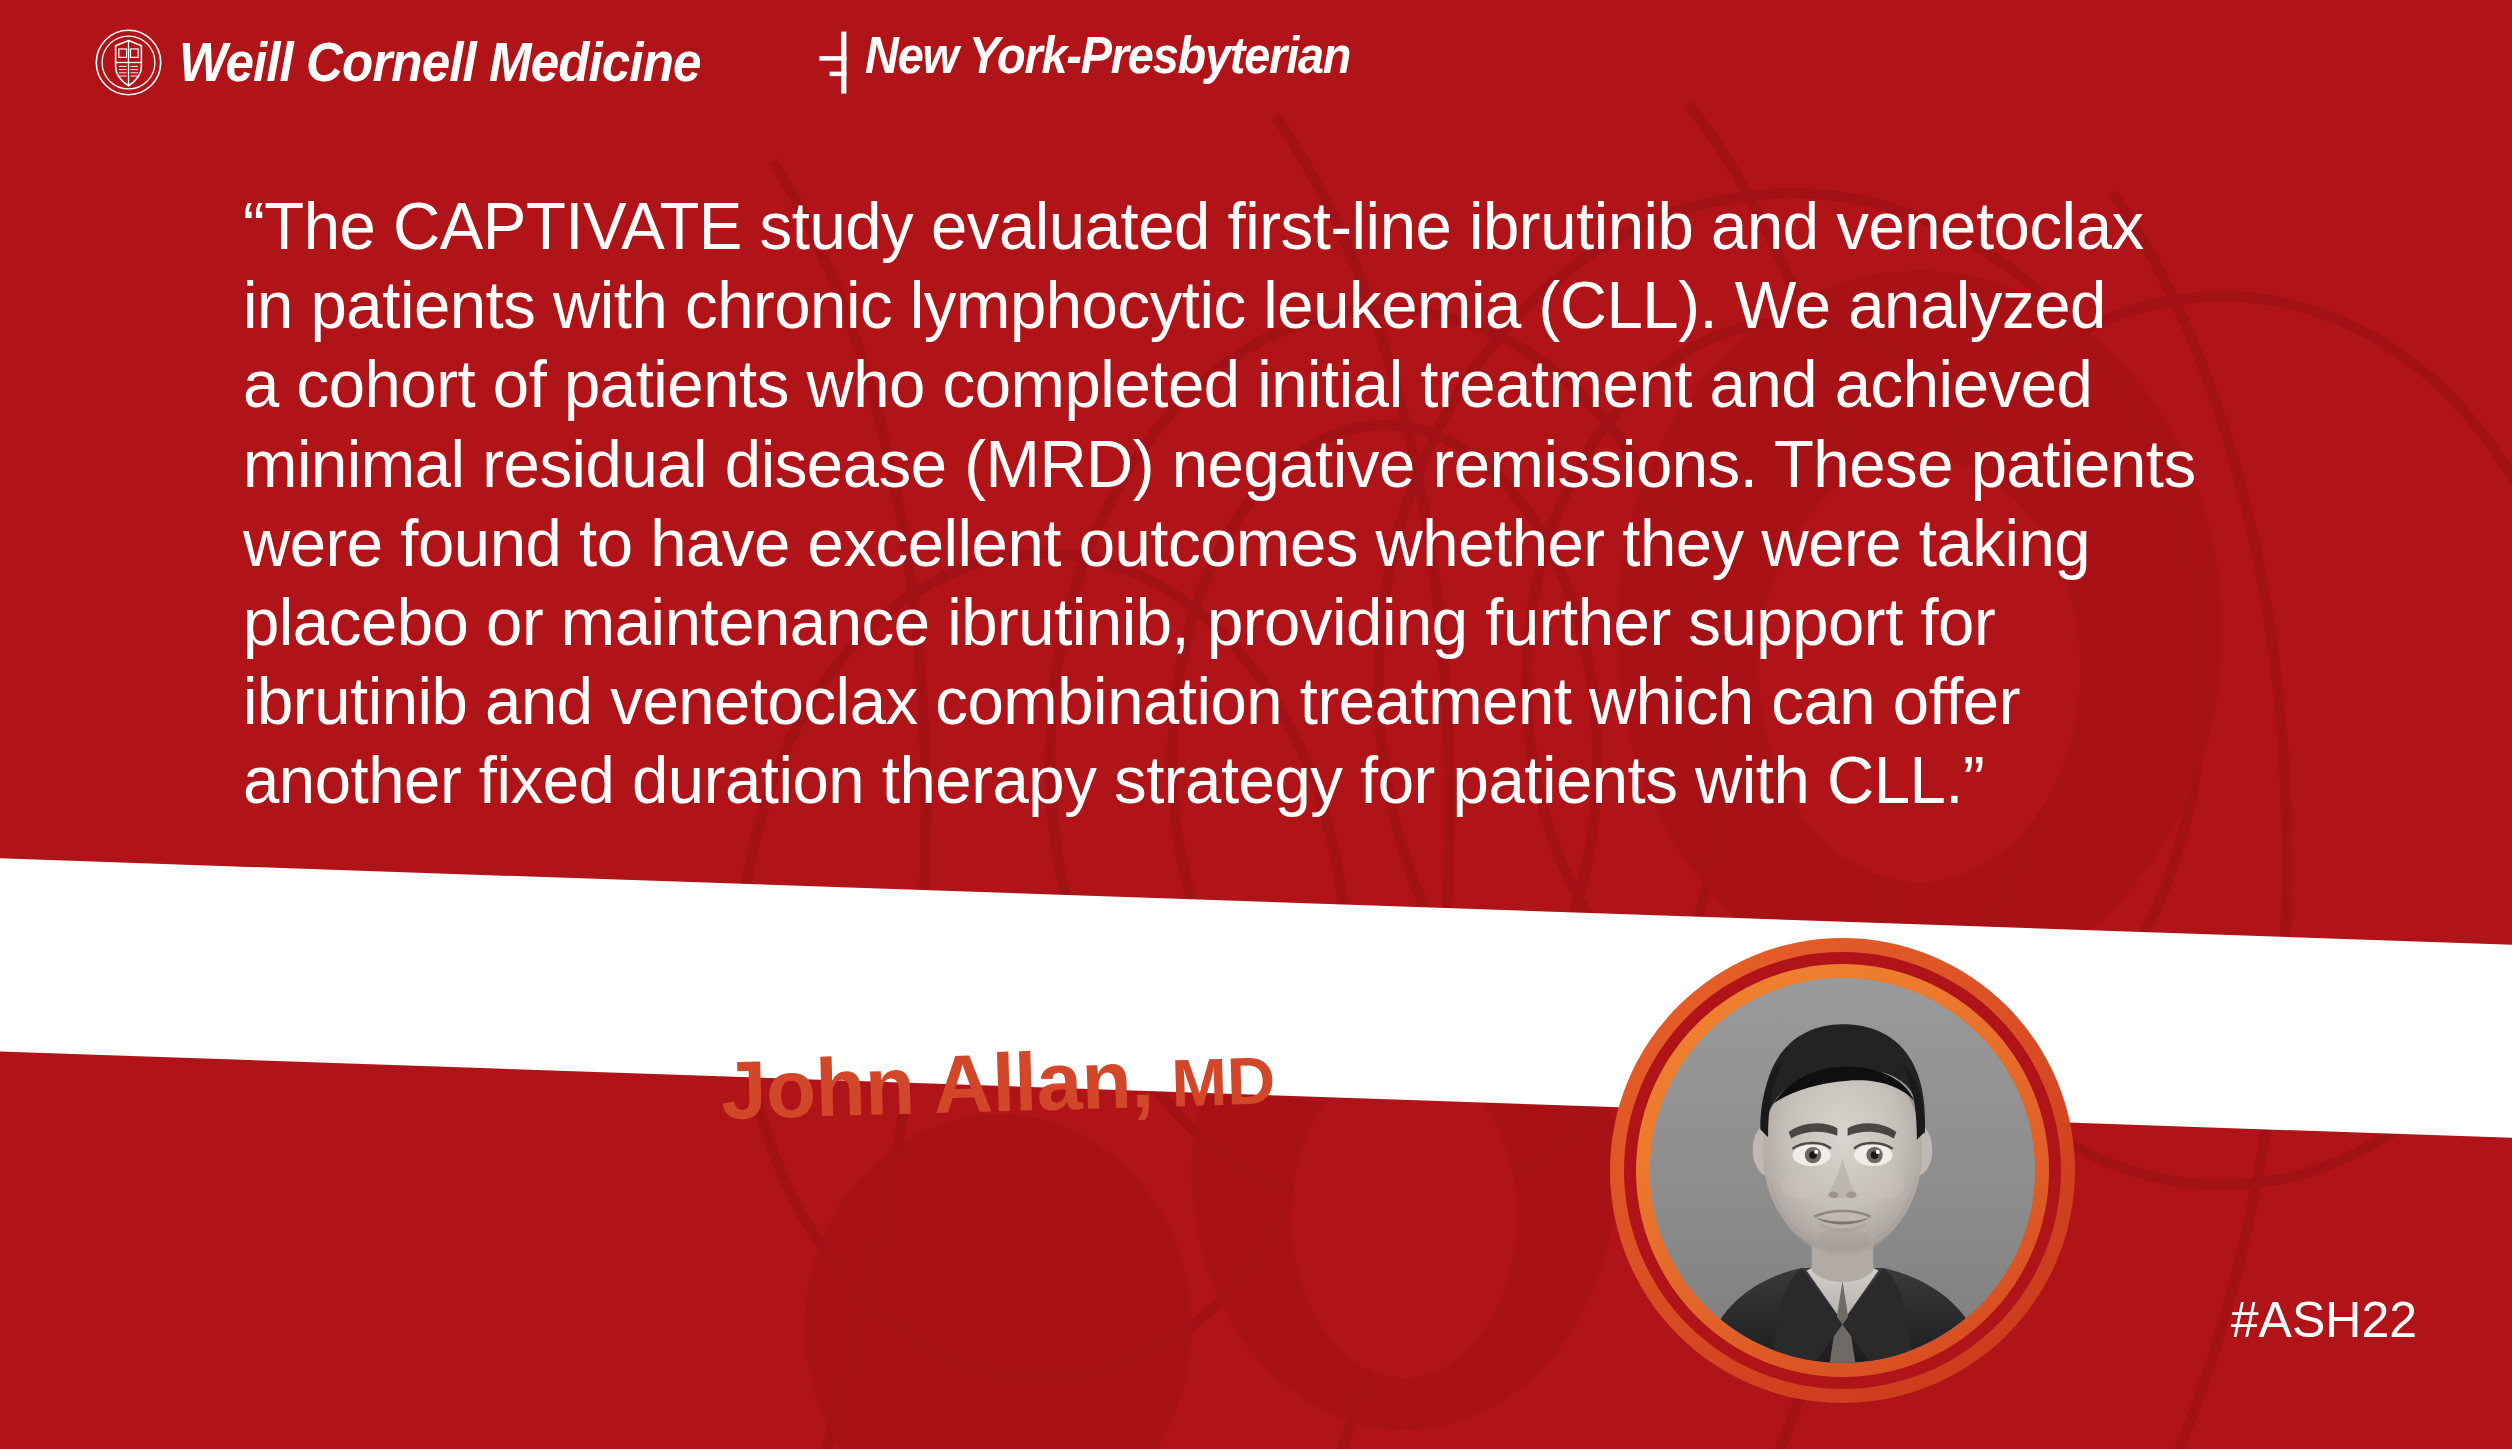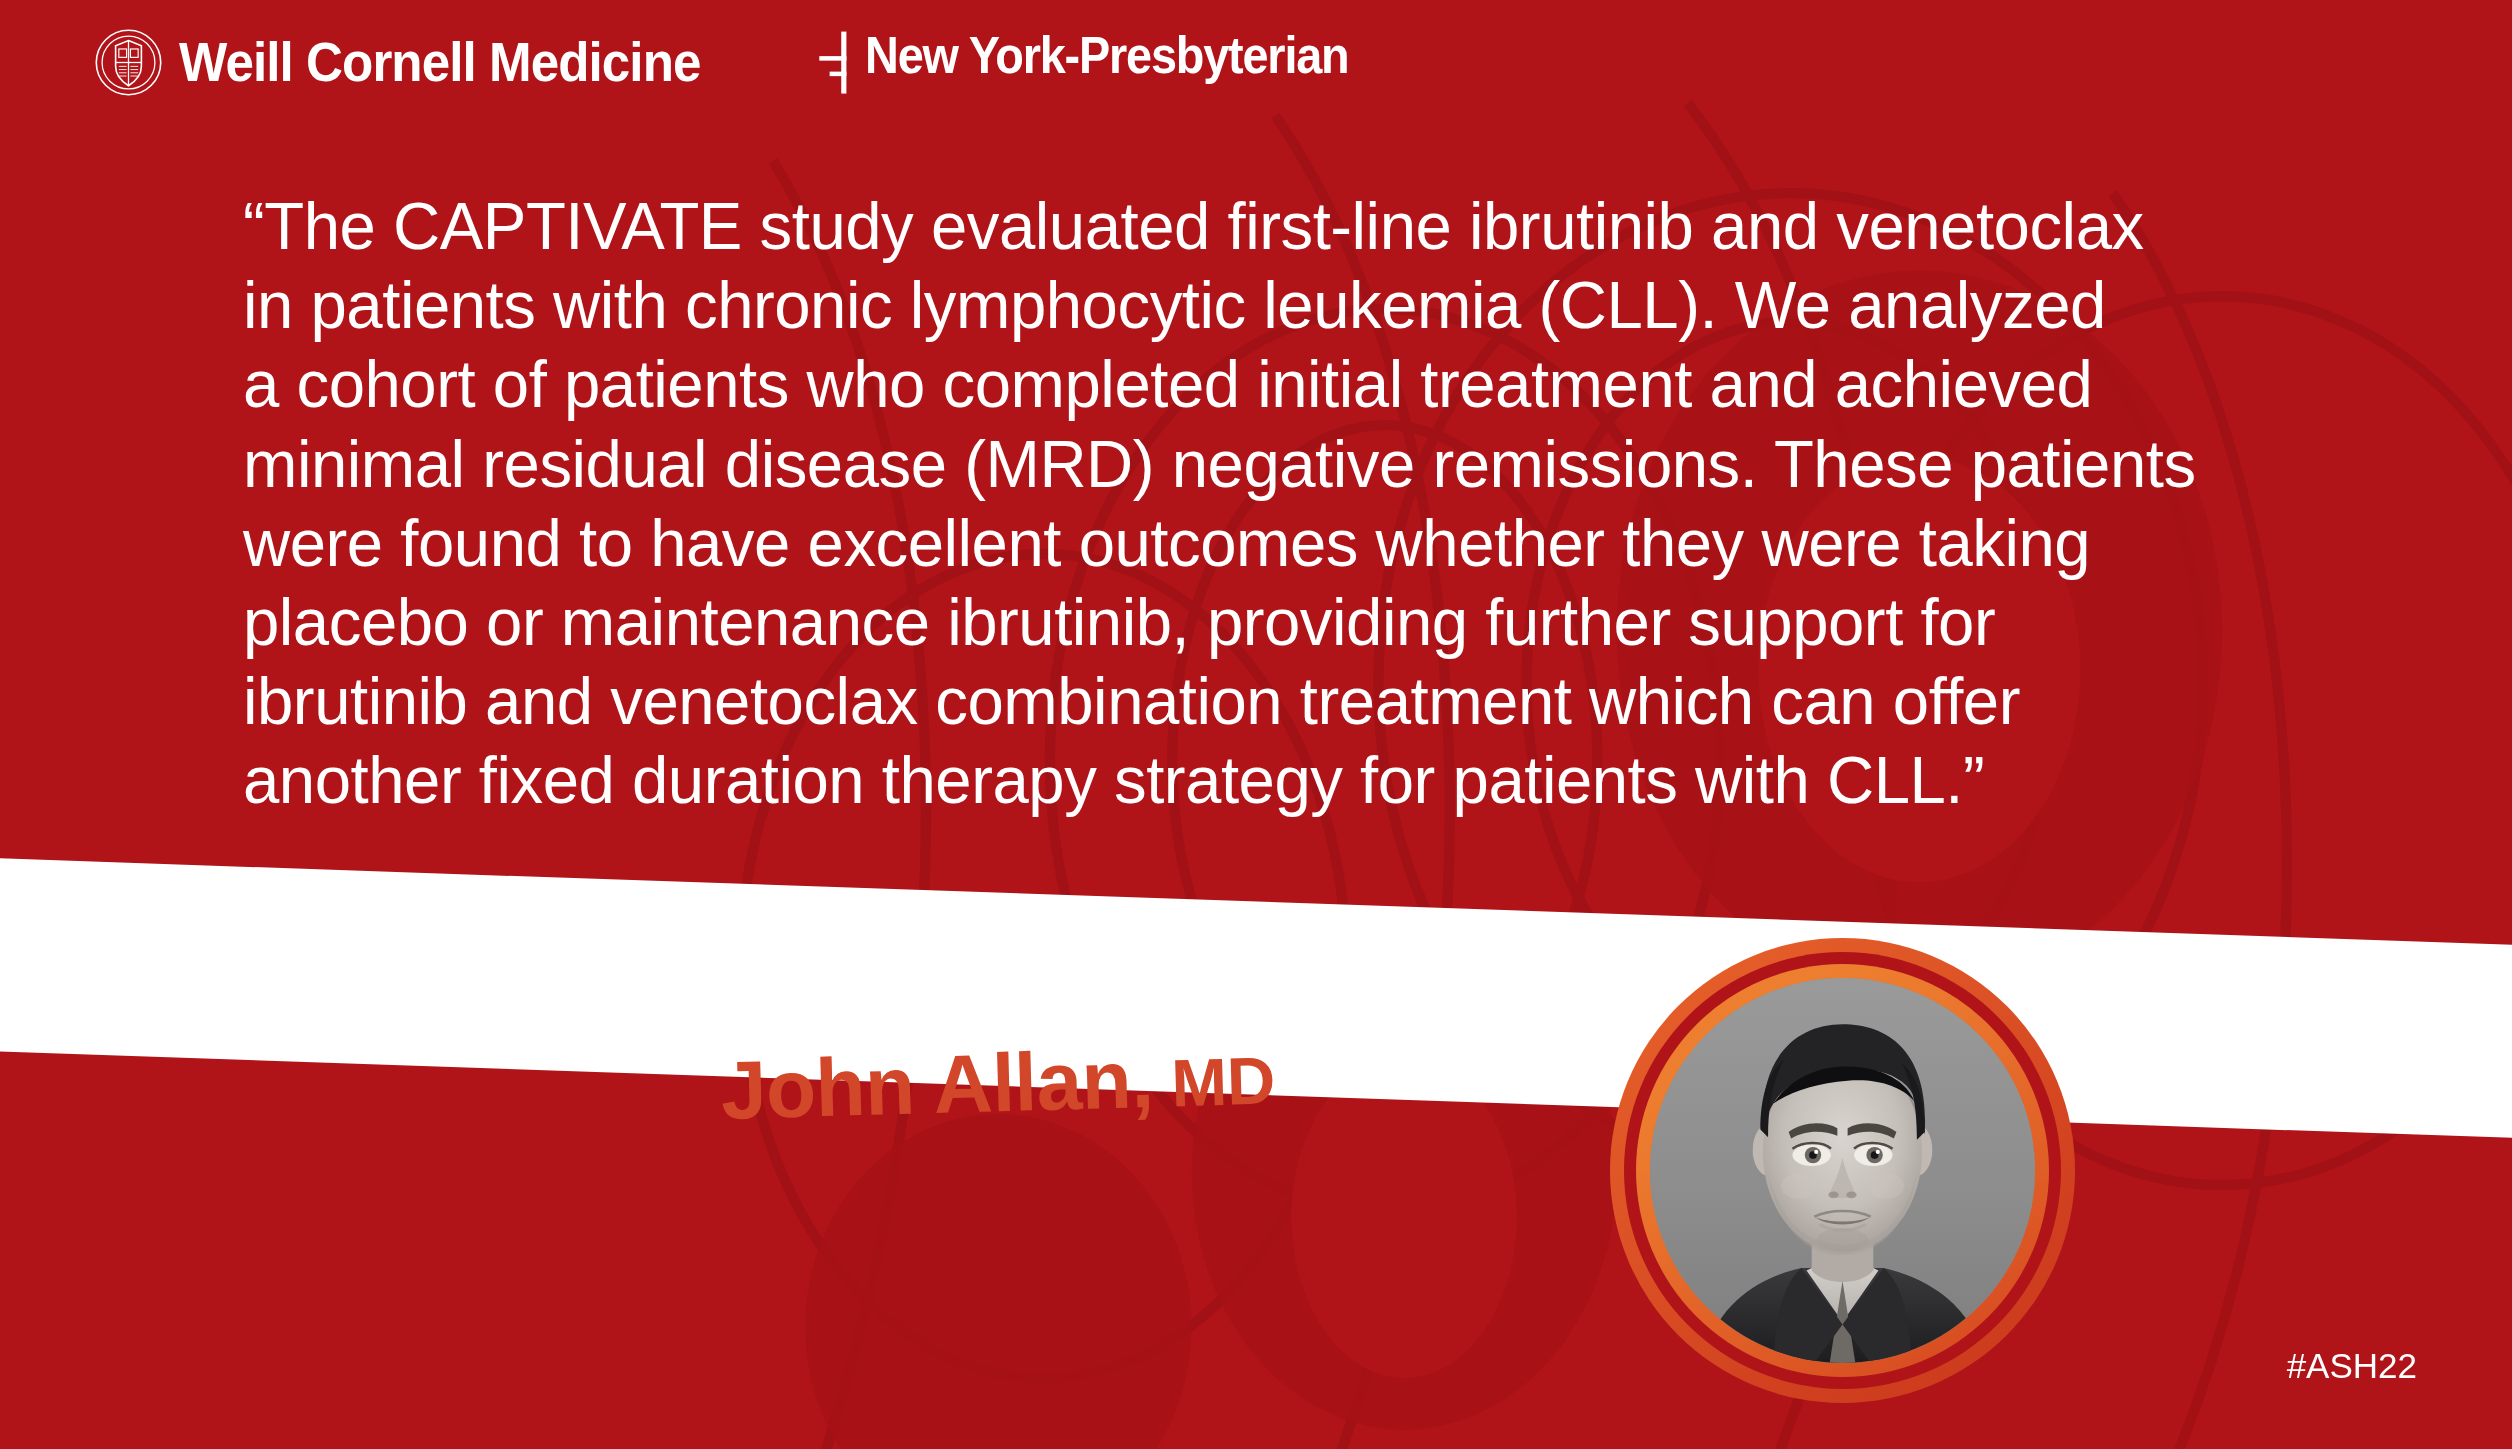--- a/index.html
+++ b/index.html
@@ -9,21 +9,21 @@
     font-family:"Liberation Sans","DejaVu Sans",sans-serif;
     -webkit-font-smoothing:antialiased;
   }
   #stage{position:relative;width:2512px;height:1449px;overflow:hidden;background:#b01418;}
 
   
   .wm{position:absolute;inset:0;overflow:hidden;pointer-events:none;}
   .wm svg{position:absolute;left:0;top:0;width:2512px;height:1449px;}
 
   
-  .logo-bar{position:absolute;left:95px;top:27px;display:flex;align-items:center;height:71px;}
+  .logo-bar{position:absolute;left:95px;top:27px;display:flex;align-items:center;height:71px;font-style:italic;}
   .seal{width:67px;height:67px;flex:0 0 auto;margin-right:16.7px;}
   .wcm-word{
     color:#ffffff;font-weight:700;font-size:55px;line-height:1;
     letter-spacing:-1px;white-space:nowrap;
     transform:scaleX(.93);transform-origin:left center;
   }
   .nyp-block{display:flex;align-items:flex-start;margin-left:79px;}
   .nyp-mark{width:31px;height:67px;flex:0 0 auto;margin-right:15.5px;}
   .nyp-word{
     color:#ffffff;font-weight:700;font-size:52px;line-height:1;
@@ -80,22 +80,22 @@
     background:linear-gradient(150deg,#f08331 0%,#ec7a2e 30%,#e05f27 65%,#d4441f 100%);
   }
   .photo-clip{
     position:absolute;left:40px;top:40px;right:40px;bottom:40px;border-radius:50%;
     overflow:hidden;background:#8c8c8c;
   }
   .photo-clip svg{position:absolute;left:0;top:0;width:100%;height:100%;}
 
   
   .hashtag{
-    position:absolute;right:95px;top:1348px;z-index:6;
-    color:#ffffff;font-size:35px;font-weight:400;letter-spacing:0px;line-height:1;
+    position:absolute;right:95px;top:1295px;z-index:6;
+    color:#ffffff;font-size:50px;font-weight:400;letter-spacing:0px;line-height:1;
   }
 </style>
 </head>
 <body>
 
 <div id="stage">
 
   <div class="wm">
     <svg viewBox="0 0 3900 2250" preserveAspectRatio="none" aria-hidden="true">
       <defs>

